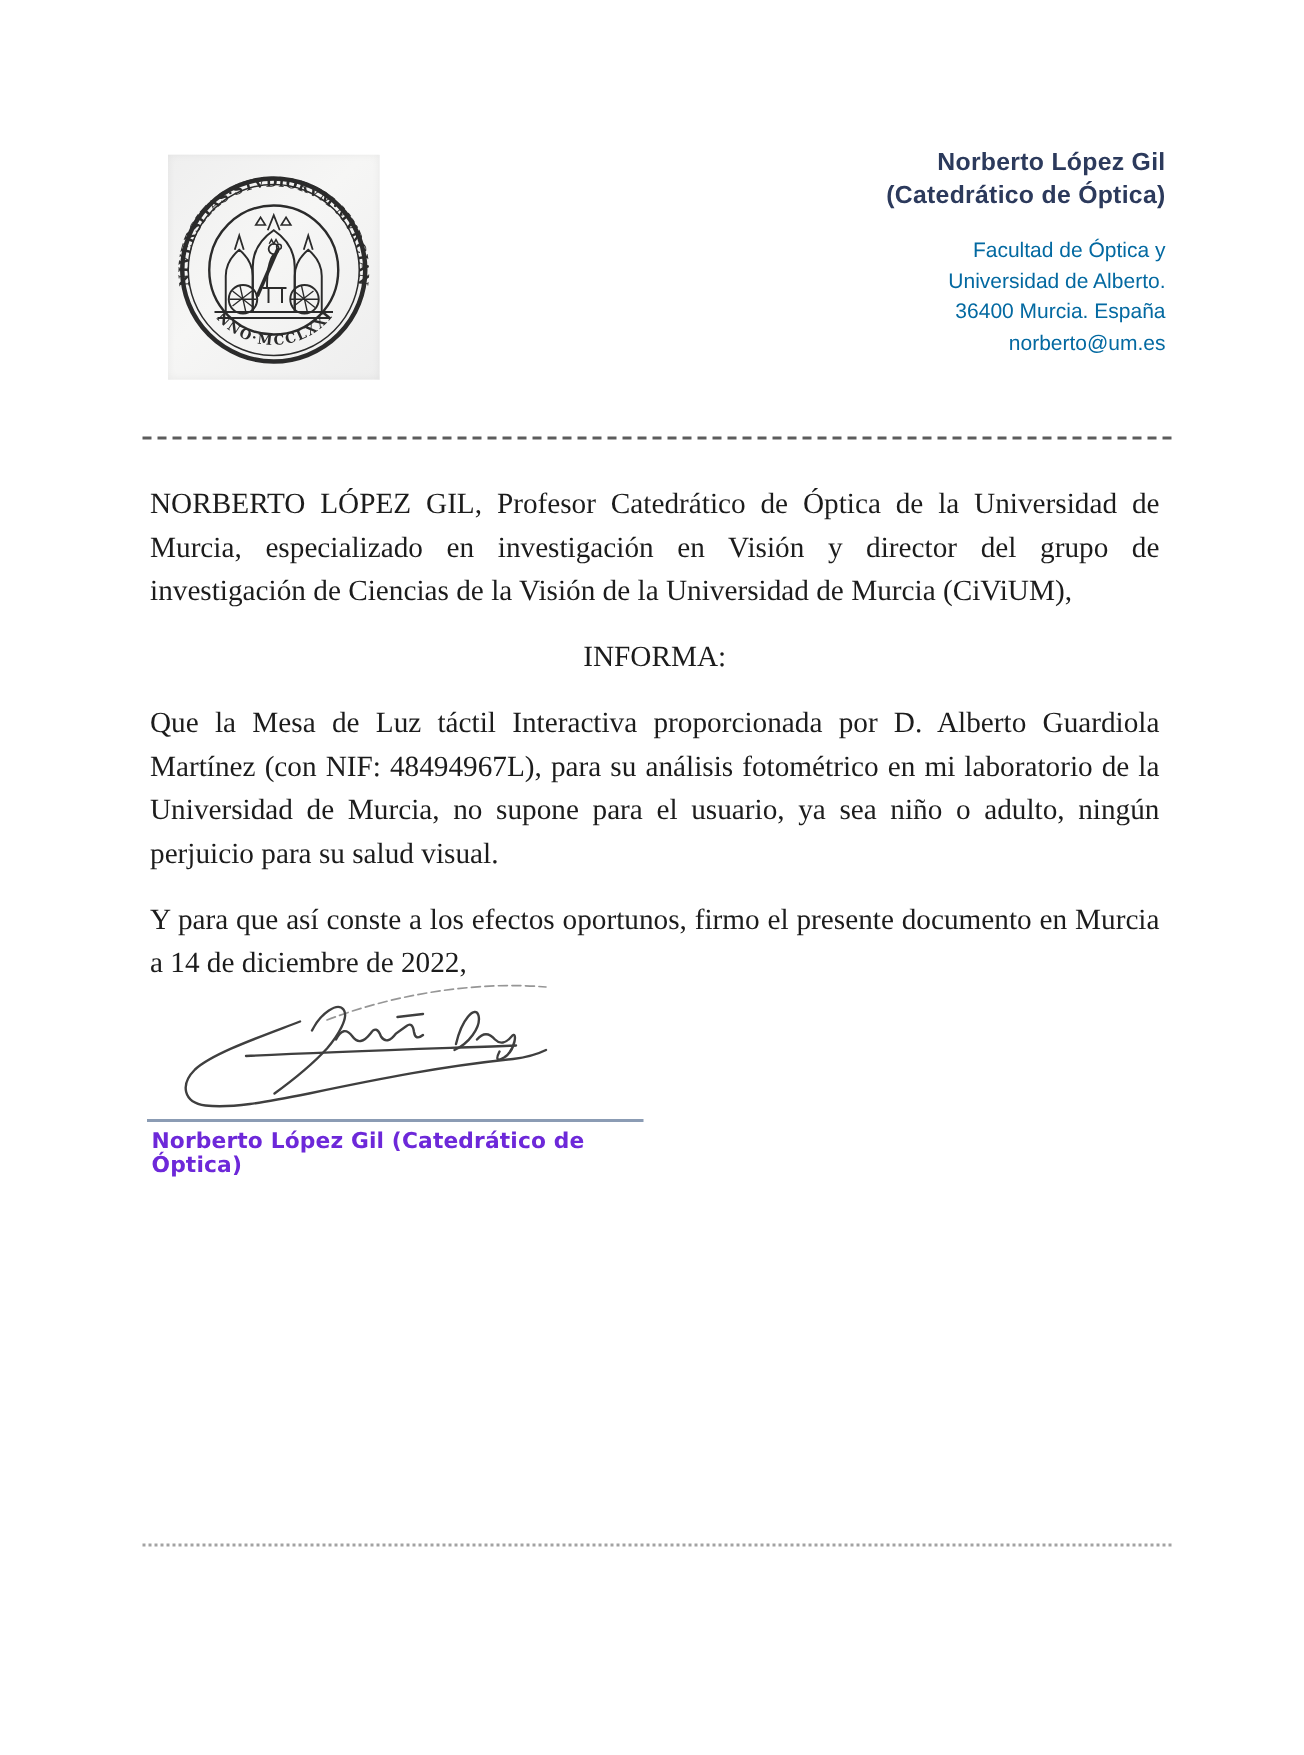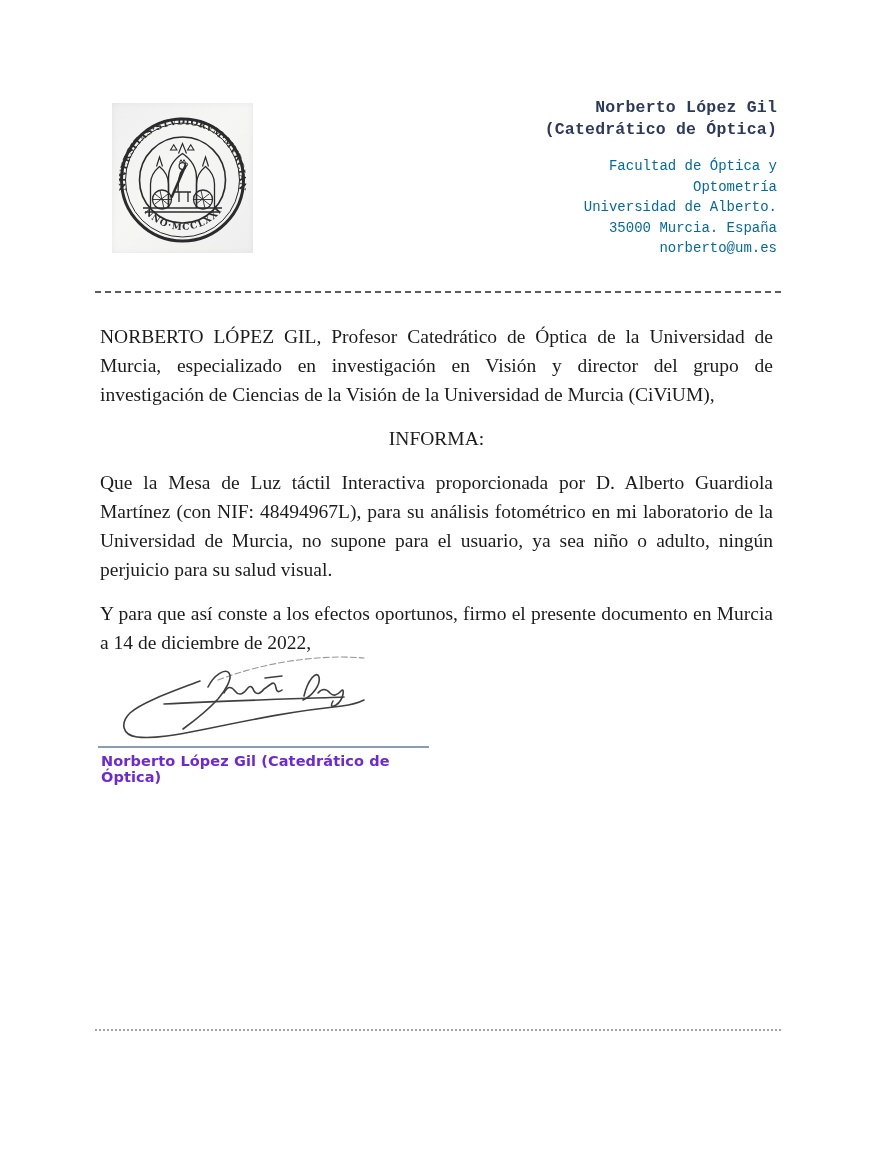--- a/index.html
+++ b/index.html
@@ -26,21 +26,21 @@
   }
   .seal-wrap svg { display: block; width: 100%; height: 100%; }
 
   
   .header-block {
     position: absolute;
     top: 97px;
     right: 92px;
     width: 330px;
     text-align: right;
-    font-family: Liberation Mono, monospace;
+    font-family: Liberation Sans, sans-serif;
   }
   .header-name, .header-title {
     font-size: 16.5px;
     font-weight: bold;
     line-height: 22px;
     color: #2c3a5c;
     letter-spacing: 0.2px;
   }
   .header-contact {
     margin-top: 15px;
@@ -155,23 +155,22 @@
         <textPath href="#sealBottomArc" startOffset="50%" text-anchor="middle">ANNO·MCCLXXII</textPath>
       </text>
     </svg>
   </div>
 
   <div class="header-block">
     <div class="header-name">Norberto López Gil</div>
     <div class="header-title">(Catedrático de Óptica)</div>
     <div class="header-contact">
       <div>Facultad de Óptica y</div>
-      <div>Optometría</div>
       <div>Universidad de Alberto.</div>
-      <div>35000 Murcia. España</div>
+      <div>36400 Murcia. España</div>
       <div>norberto@um.es</div>
     </div>
   </div>
 
   <div class="divider-top"></div>
 
   <div class="body-text">
     <p>NORBERTO LÓPEZ GIL, Profesor Catedrático de Óptica de la Universidad de Murcia, especializado en investigación en Visión y director del grupo de investigación de Ciencias de la Visión de la Universidad de Murcia (CiViUM),</p>
     <p class="informa">INFORMA:</p>
     <p>Que la Mesa de Luz táctil Interactiva proporcionada por D. Alberto Guardiola Martínez (con NIF: 48494967L), para su análisis fotométrico en mi laboratorio de la Universidad de Murcia, no supone para el usuario, ya sea niño o adulto, ningún perjuicio para su salud visual.</p>

